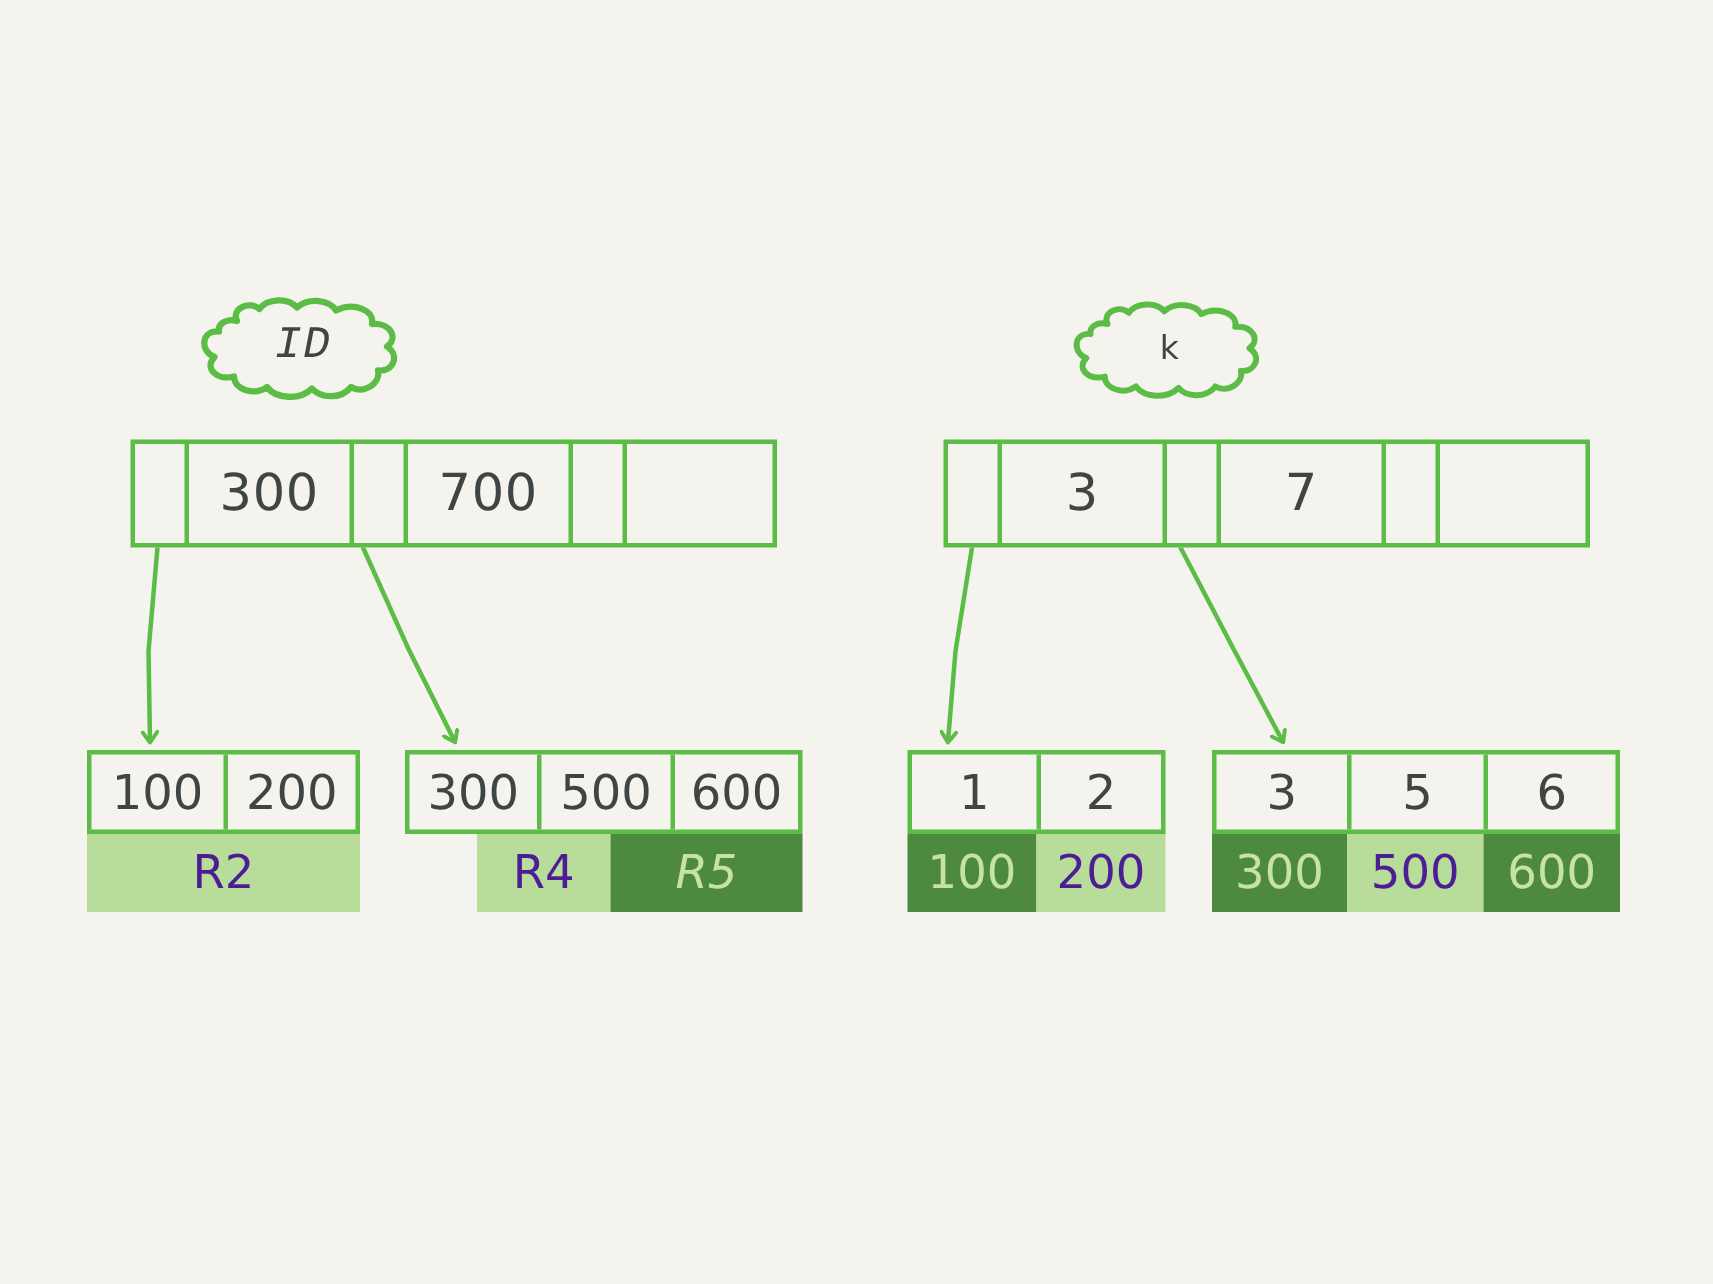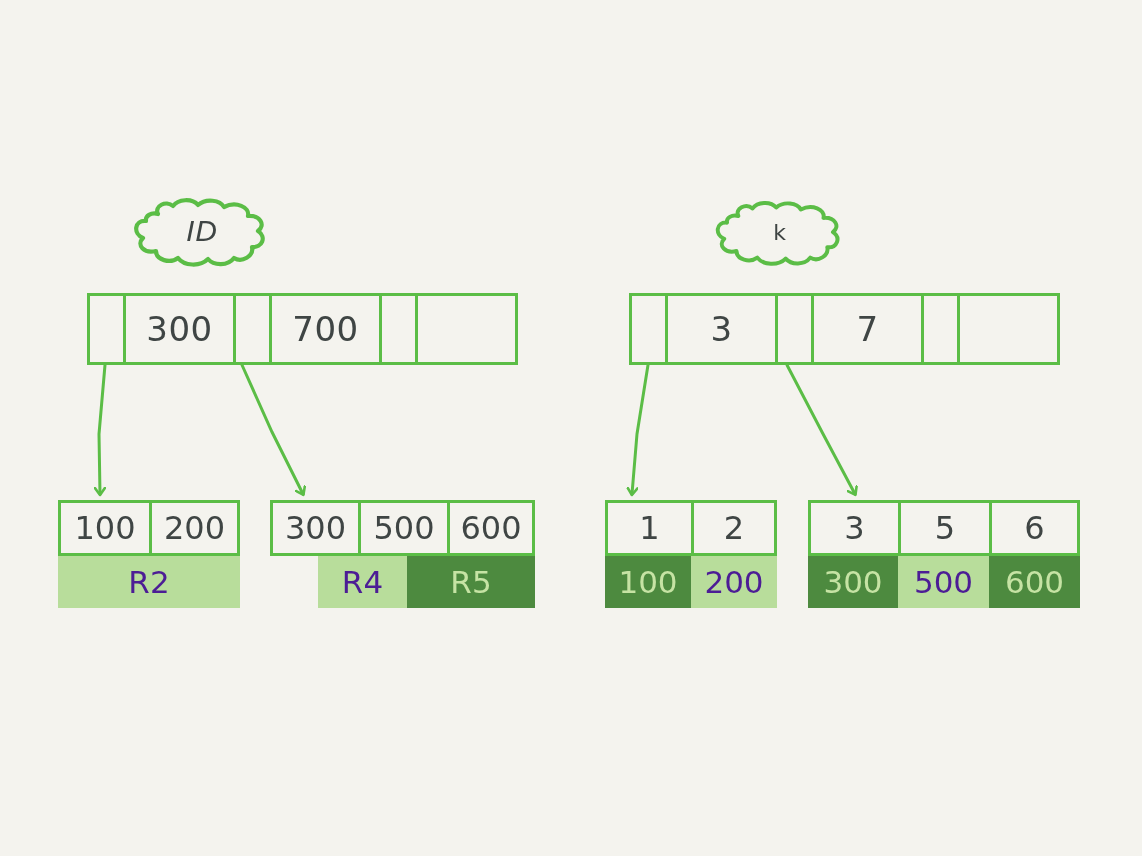--- a/index.html
+++ b/index.html
@@ -100,21 +100,21 @@
   
   .cloud-wrap {
     position: absolute;
   }
   .cloud-text {
     position: absolute;
     width: 100%;
     text-align: center;
     font-size: 30px;
     color: #3f4544;
-    font-family: Liberation Sans, sans-serif;
+    font-family: Liberation Mono, monospace;
     font-style: italic;
     letter-spacing: 1px;
   }
   .cloud-text.small {
     font-size: 22px;
     font-style: normal;
     font-family: "DejaVu Sans", sans-serif;
   }
 </style>
 </head>
@@ -193,21 +193,21 @@
   </div>
 
   <div class="leaf-group" style="left:270px; top:500px; width:265px;">
     <div class="leaf-keys">
       <div class="leaf-key-cell" style="flex:0 0 88px;">300</div>
       <div class="leaf-key-cell" style="flex:0 0 89px;">500</div>
       <div class="leaf-key-cell" style="flex:1 1 auto;">600</div>
     </div>
     <div class="leaf-records">
       <div class="rec-cell light" style="flex:0 0 89px;margin-left:48px;">R4</div>
-      <div class="rec-cell dark" style="flex:1 1 auto;">R5</div>
+      <div class="rec-cell dark" style="flex:1 1 auto;font-style:italic;">R5</div>
     </div>
   </div>
 
   <div class="leaf-group" style="left:605px; top:500px; width:172px;">
     <div class="leaf-keys">
       <div class="leaf-key-cell" style="flex:0 0 86px;">1</div>
       <div class="leaf-key-cell" style="flex:1 1 auto;">2</div>
     </div>
     <div class="leaf-records">
       <div class="rec-cell dark" style="flex:0 0 86px;">100</div>

